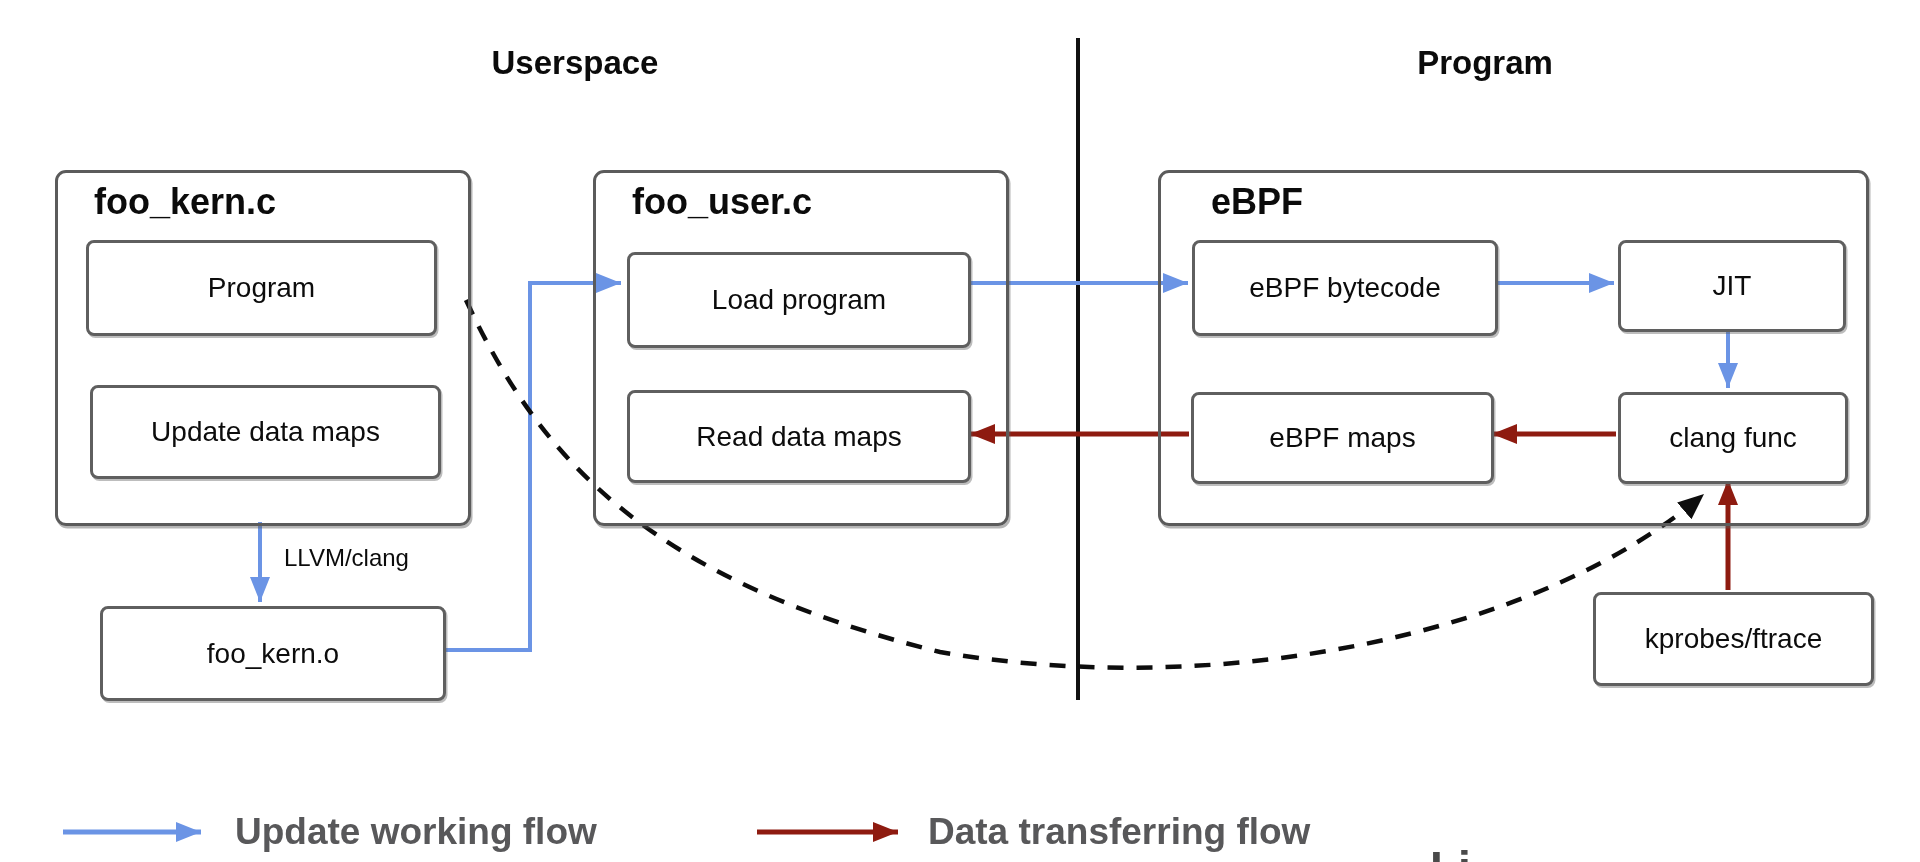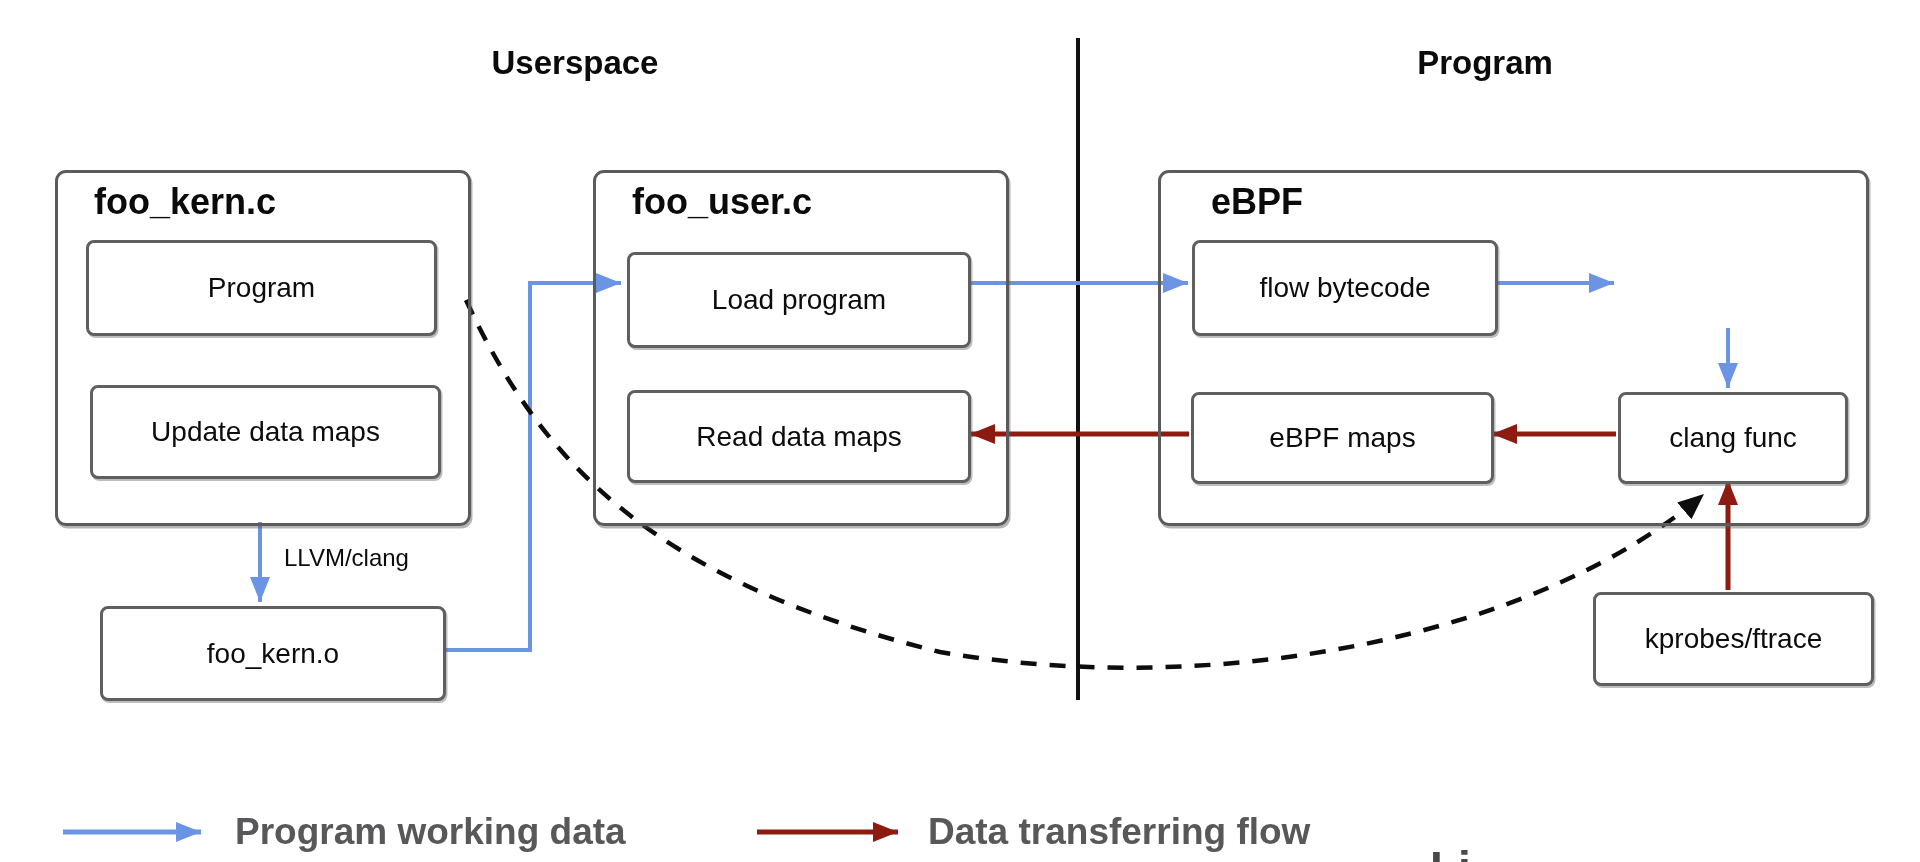--- a/index.html
+++ b/index.html
@@ -103,27 +103,28 @@
 
   <div class="group" id="group-foo-user">
     <div class="group-title">foo_user.c</div>
   </div>
   <div class="node" id="box-load">Load program</div>
   <div class="node" id="box-read">Read data maps</div>
 
   <div class="group" id="group-ebpf">
     <div class="group-title gt-ebpf">eBPF</div>
   </div>
-  <div class="node" id="box-bytecode">flow bytecode</div>
+  <div class="node" id="box-bytecode">eBPF bytecode</div>
+  <div class="node" id="box-jit">JIT</div>
   <div class="node" id="box-maps">eBPF maps</div>
   <div class="node" id="box-func">clang func</div>
 
   <div class="node" id="box-fookerno">foo_kern.o</div>
   <div class="node" id="box-kprobes">kprobes/ftrace</div>
 
   <div id="label-llvm">LLVM/clang</div>
 
-  <div class="legend-label" id="legend-label-blue">Program working data</div>
+  <div class="legend-label" id="legend-label-blue">Update working flow</div>
   <div class="legend-label" id="legend-label-red">Data transferring flow</div>
 
   <div id="watermark">Li</div>
 
 </div>
 
 </body></html>

